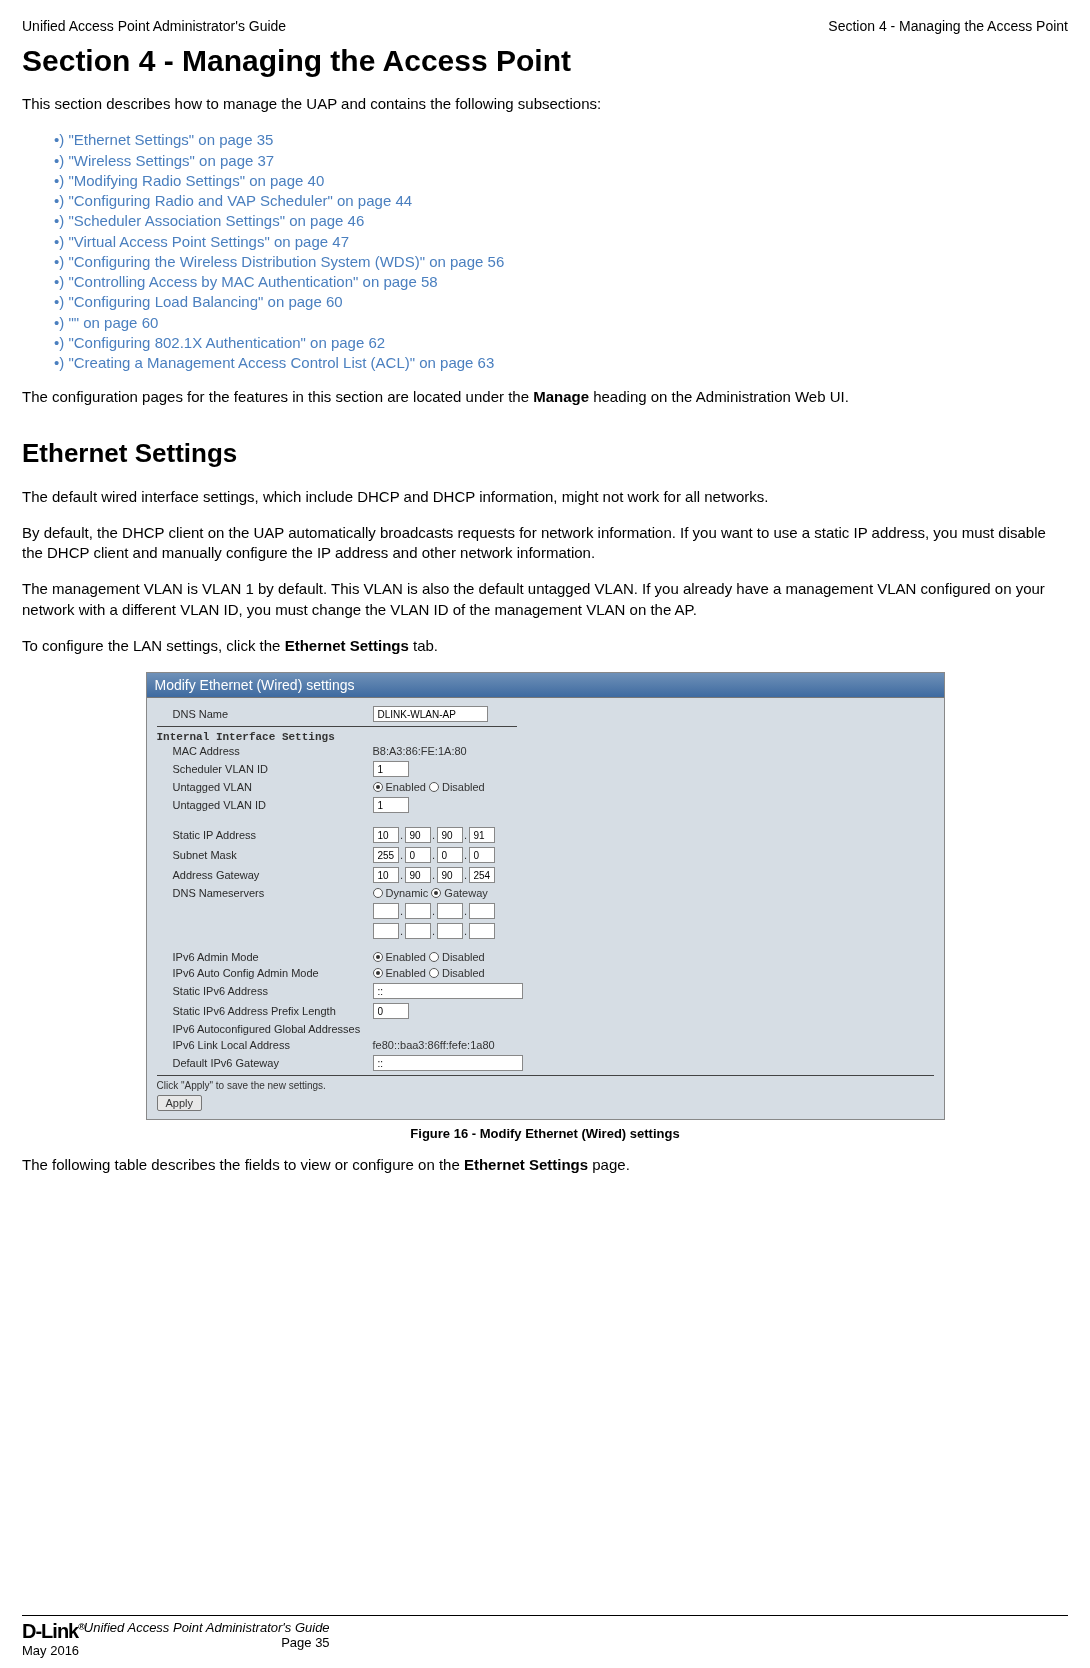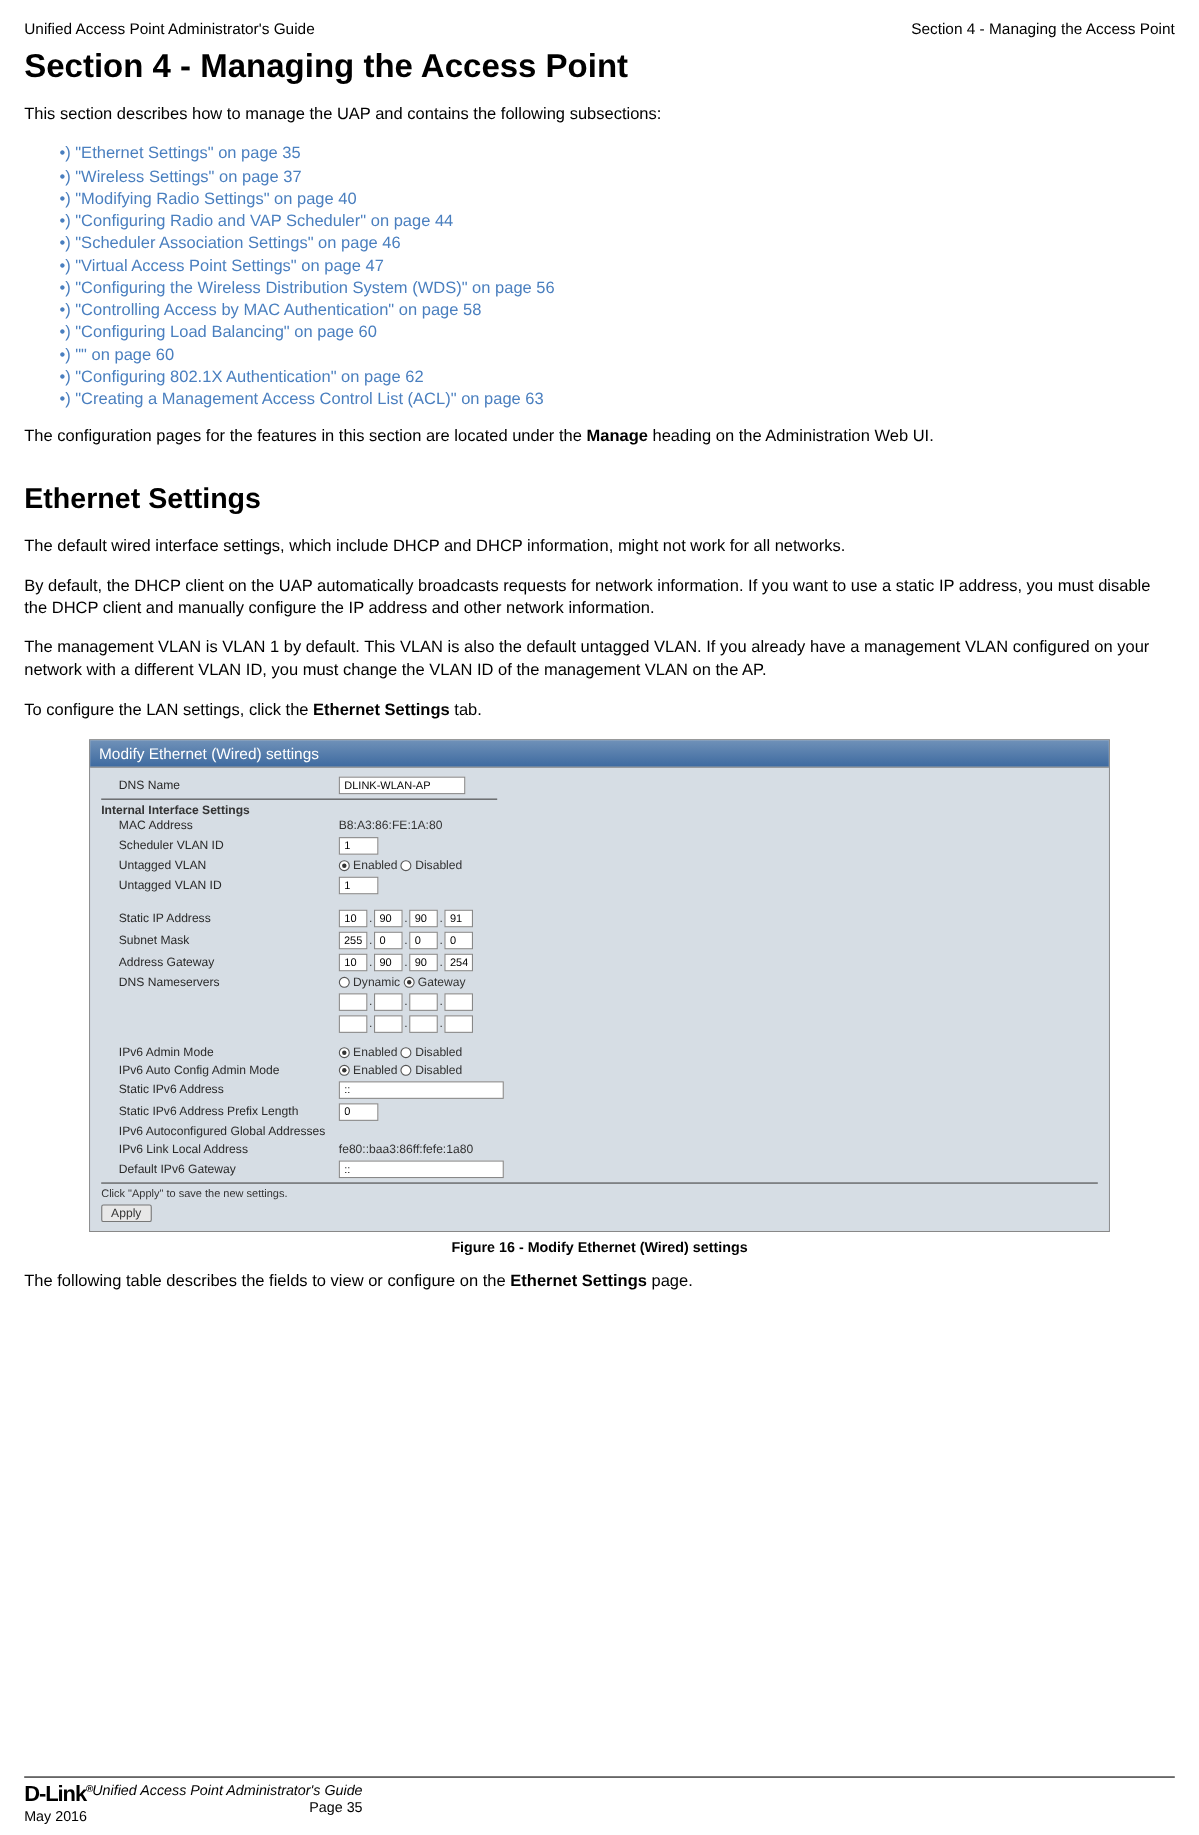--- a/index.html
+++ b/index.html
@@ -35,40 +35,40 @@
   .toc-item {
     margin-left: 32px;
     line-height: 1.35;
   }
   .bullet { color: #4a7fbf; }
   .link-blue { color: #4a7fbf; }
   .figure {
     display: block;
     margin: 8px auto 0 auto;
     border: 1px solid #888;
-    width: 928px;
+    width: 799px;
     background: #cfd8e0;
   }
   .fig-titlebar {
     background: linear-gradient(#6f91b8, #3e6aa0);
     color: #fff;
     font-size: 14px;
     padding: 4px 8px;
     border-bottom: 1px solid #777;
   }
   .fig-body {
     padding: 6px 10px 8px 10px;
     font-size: 11px;
     color: #333;
     background: #d6dde4;
   }
   .fig-row { display:flex; align-items:center; padding:2px 16px; }
   .fig-label { width: 200px; color:#2a2a2a; }
   .fig-sep { border-top:1px solid #444; width:100%; margin:2px 0 4px 0; }
-  .fig-subhead { font-weight:bold; font-size:11px; margin-top:4px; }
+  .fig-subhead { font-weight:bold; font-size:11px; margin-top:4px;font-family:Liberation Mono, monospace; }
   .inp {
     height:16px; font-size:10px; padding:0 4px;
     border:1px solid #888; background:#fff;
     vertical-align:middle;
   }
   .inp-wide { width:115px; }
   .inp-oct { width:26px; text-align:left; }
   .inp-short { width:36px; }
   .radio-dot {
     display:inline-block; width:10px; height:10px; border:1px solid #555;

